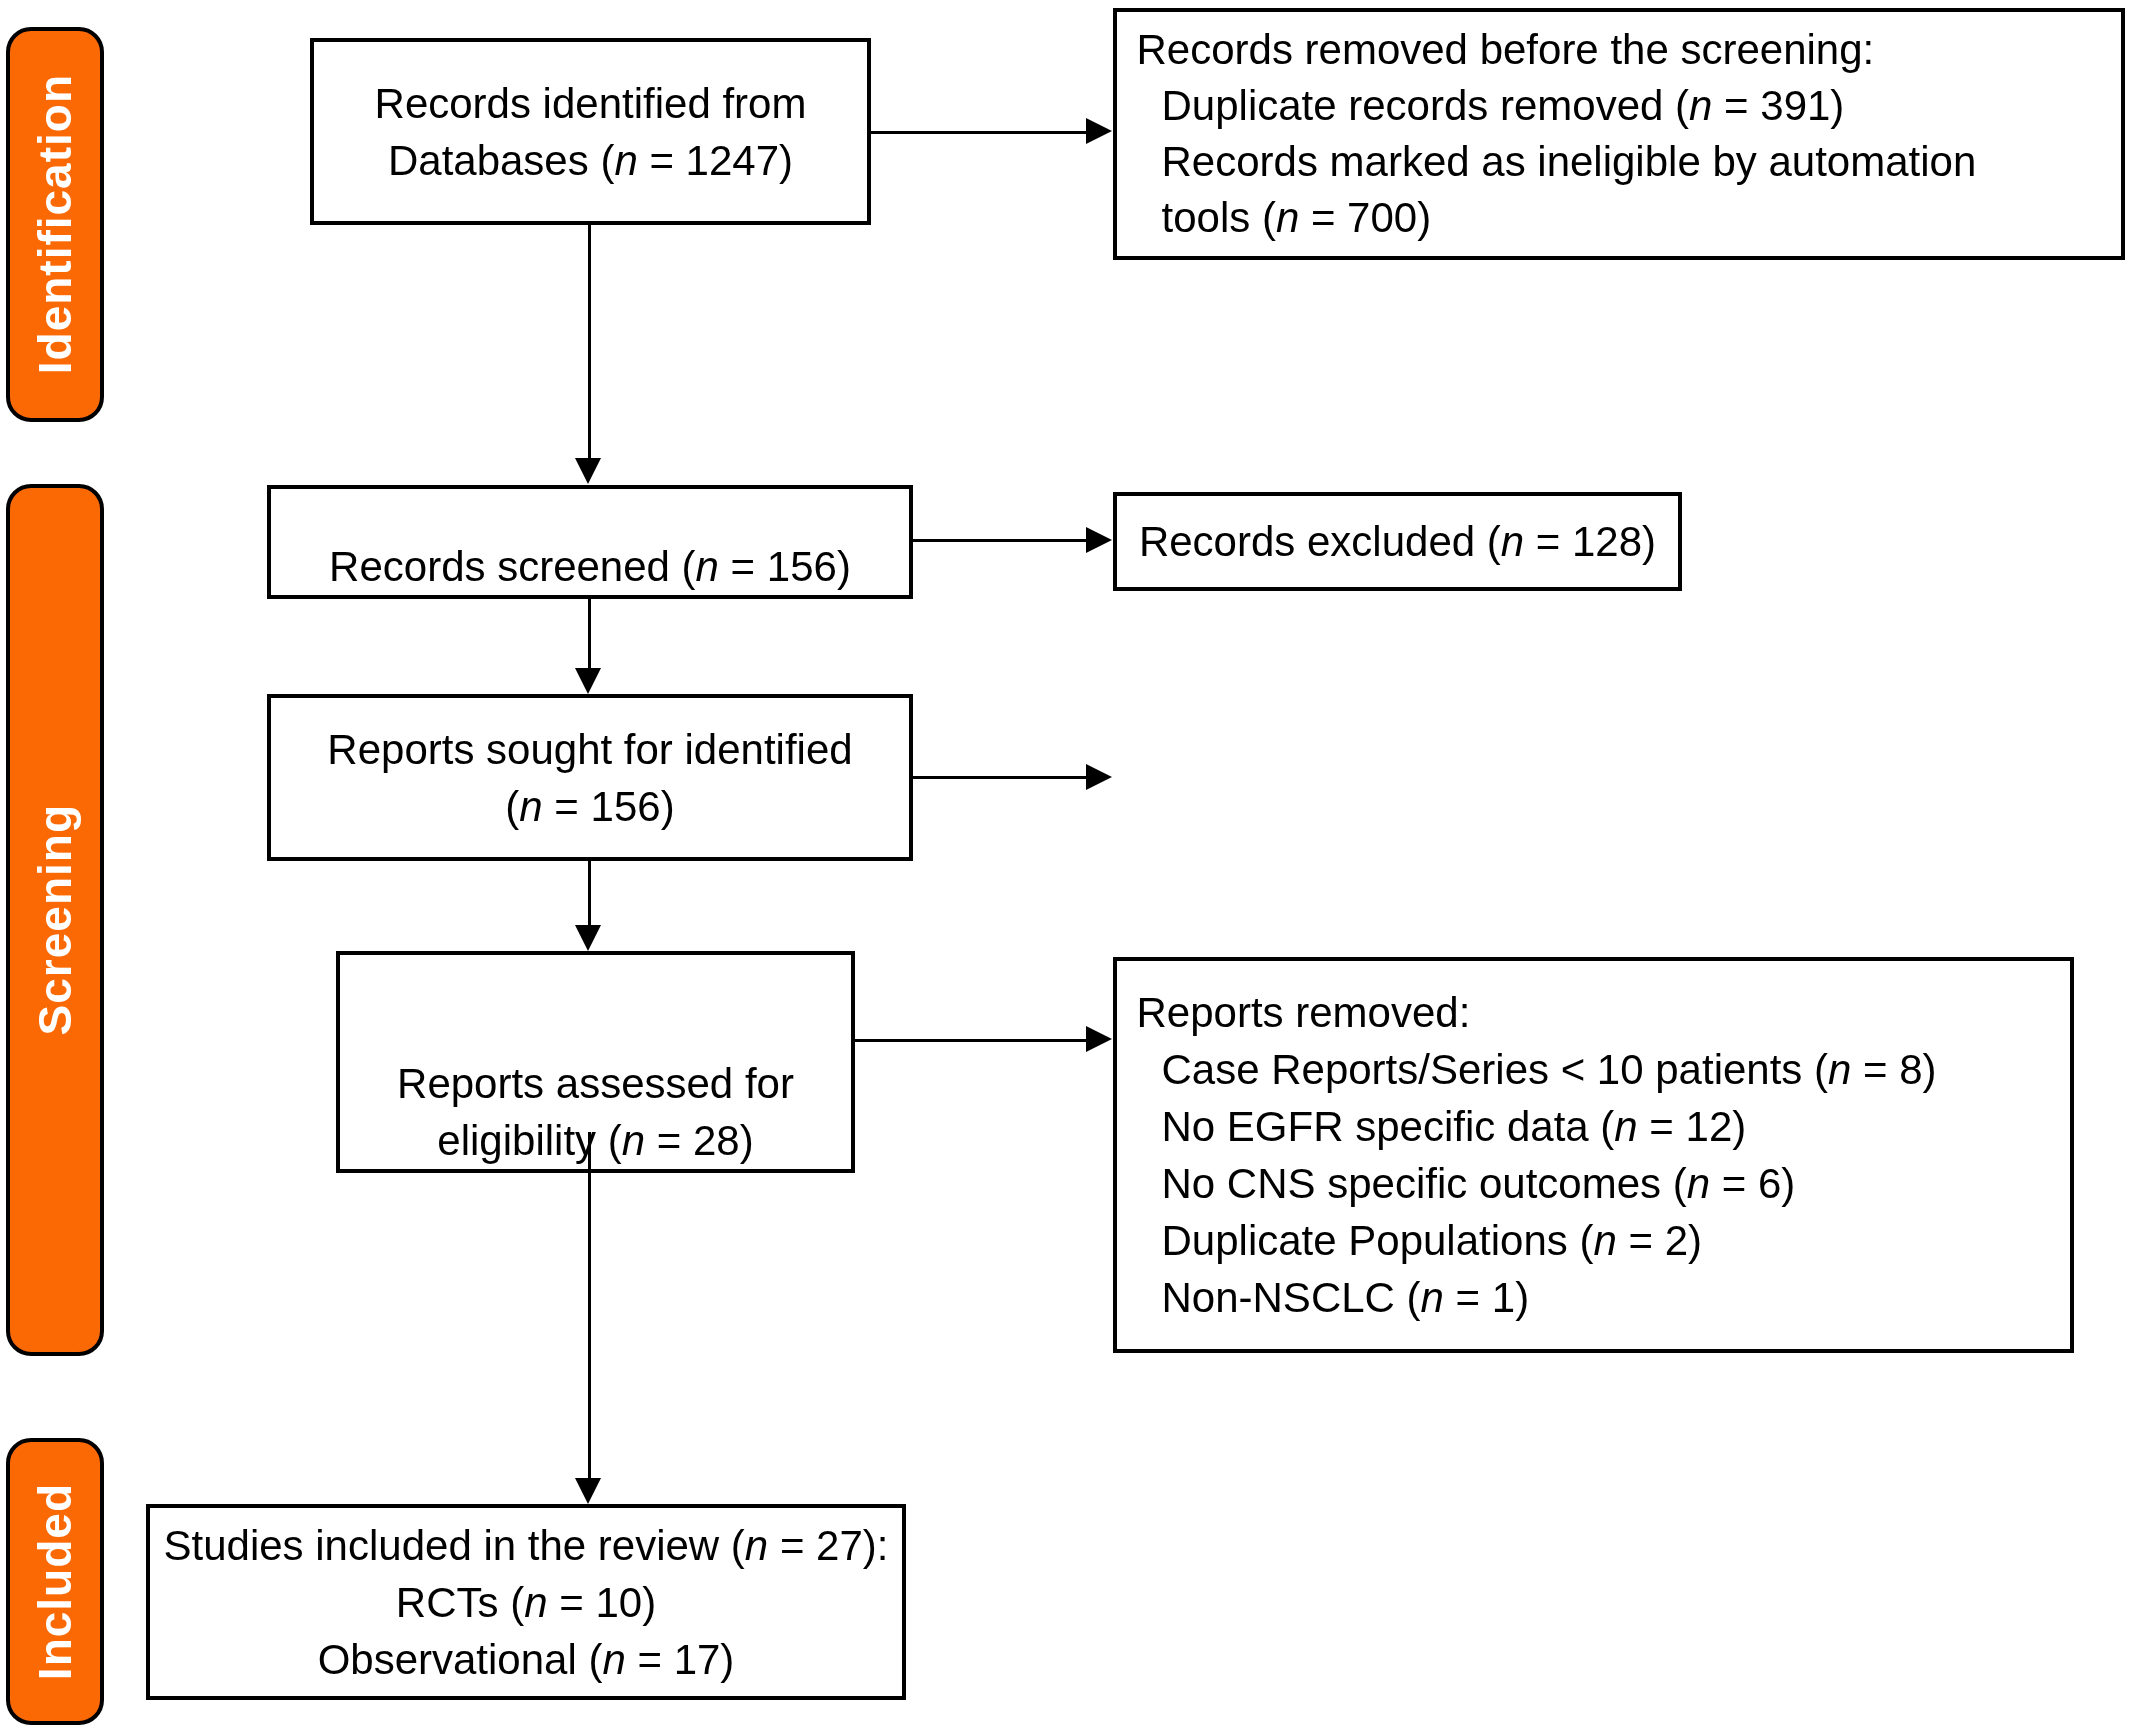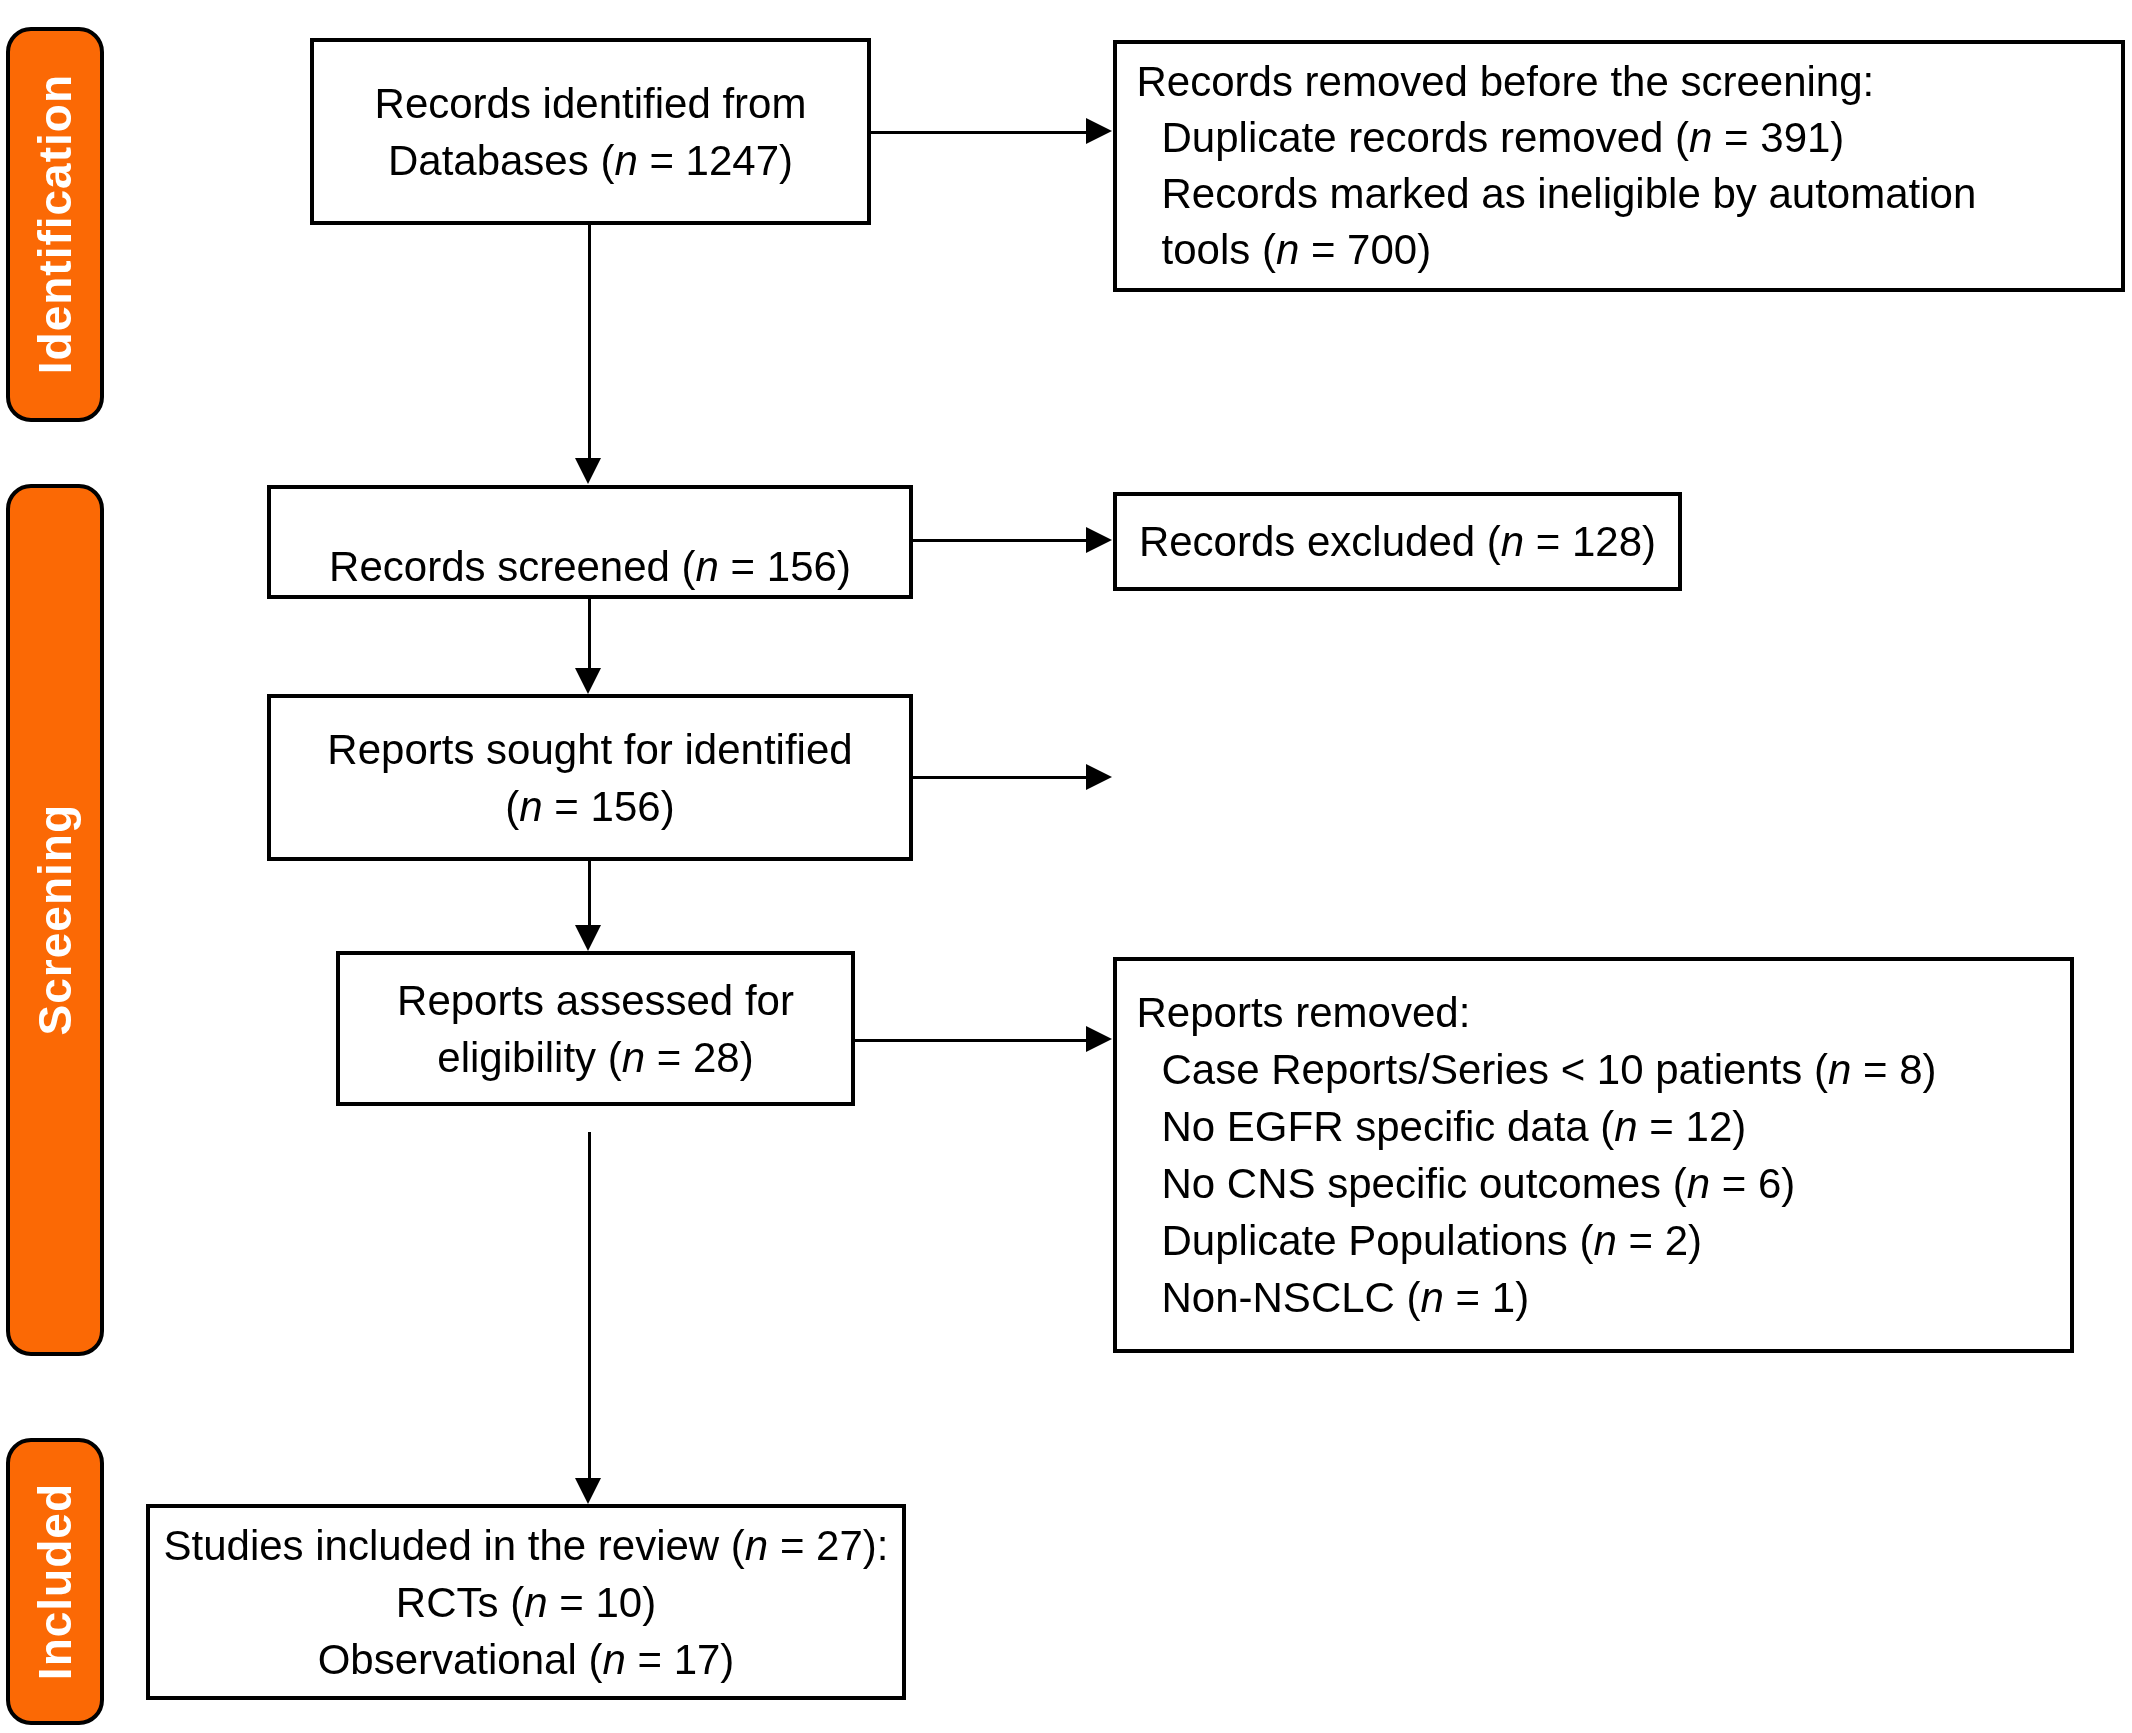--- a/index.html
+++ b/index.html
@@ -103,32 +103,32 @@
 
   <div class="fbox center" style="left:267px;top:485px;width:646px;height:114px;justify-content:flex-end;">
     <div class="line">Records screened (<i>n</i> = 156)</div>
   </div>
 
   <div class="fbox center" style="left:267px;top:694px;width:646px;height:167px;">
     <div class="line">Reports sought for identified</div>
     <div class="line">(<i>n</i> = 156)</div>
   </div>
 
-  <div class="fbox center" style="left:336px;top:951px;width:519px;height:155px;">
+  <div class="fbox center" style="left:336px;top:951px;width:519px;height:222px;justify-content:flex-end;">
     <div class="line">Reports assessed for</div>
     <div class="line">eligibility (<i>n</i> = 28)</div>
   </div>
 
   <div class="fbox center" style="left:146px;top:1504px;width:760px;height:196px;">
     <div class="line">Studies included in the review (<i>n</i> = 27):</div>
     <div class="line">RCTs (<i>n</i> = 10)</div>
     <div class="line">Observational (<i>n</i> = 17)</div>
   </div>
 
-  <div class="fbox leftlist" style="left:1113px;top:7.8px;width:1012px;height:252px;line-height:56px;margin-top:32px;">
+  <div class="fbox leftlist" style="left:1113px;top:7.8px;width:1012px;height:252px;line-height:56px;">
     <div class="line">Records removed before the screening:</div>
     <div class="line indent">Duplicate records removed (<i>n</i> = 391)</div>
     <div class="line indent">Records marked as ineligible by automation</div>
     <div class="line indent">tools (<i>n</i> = 700)</div>
   </div>
 
   <div class="fbox center" style="left:1113px;top:492px;width:569px;height:99px;">
     <div class="line">Records excluded (<i>n</i> = 128)</div>
   </div>
 

